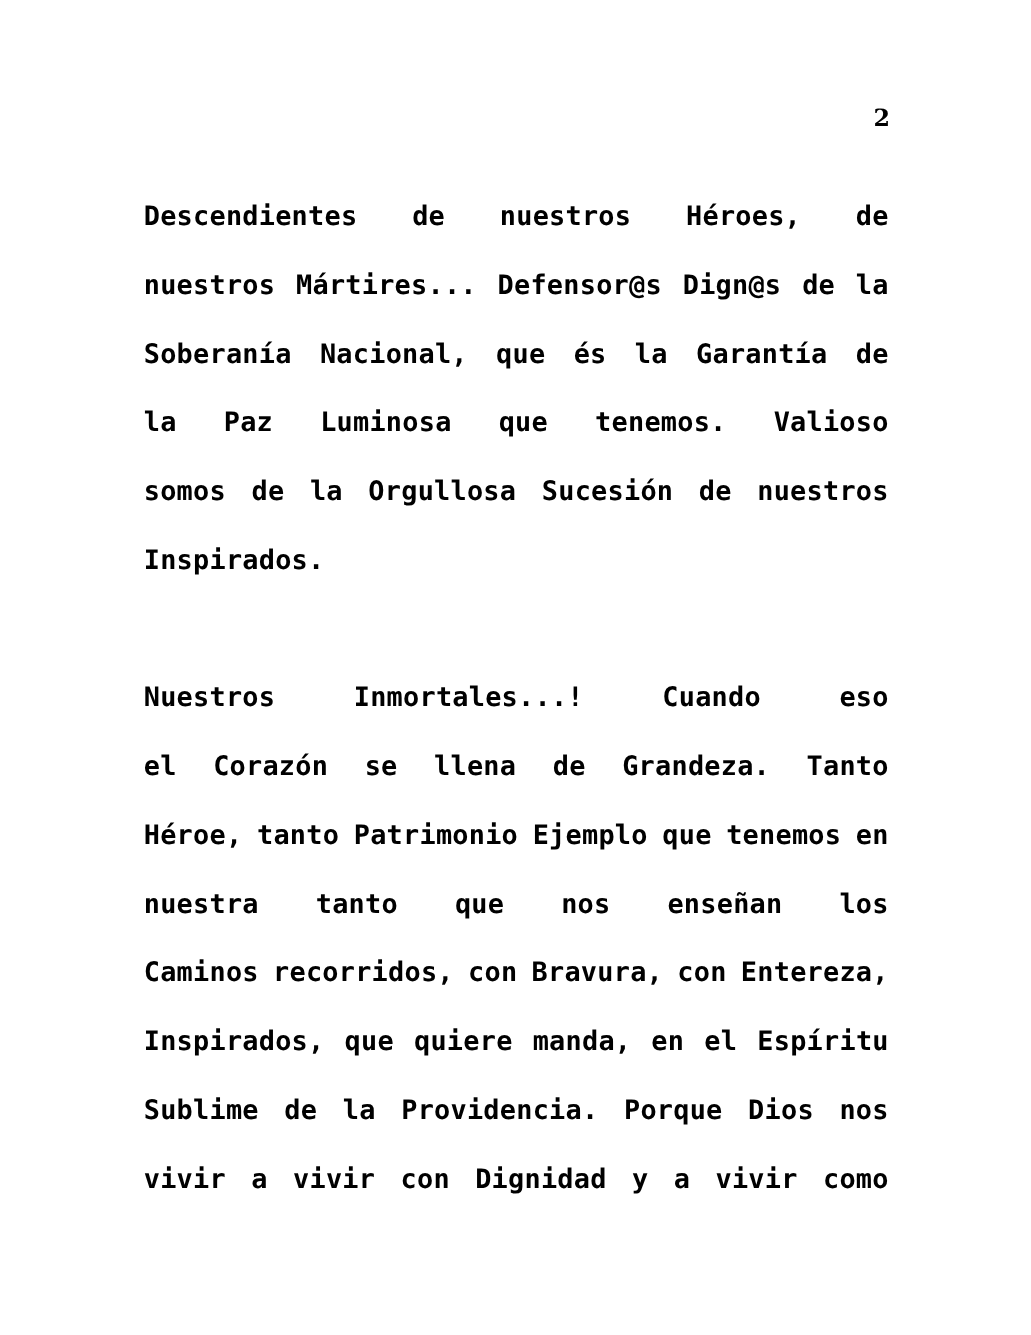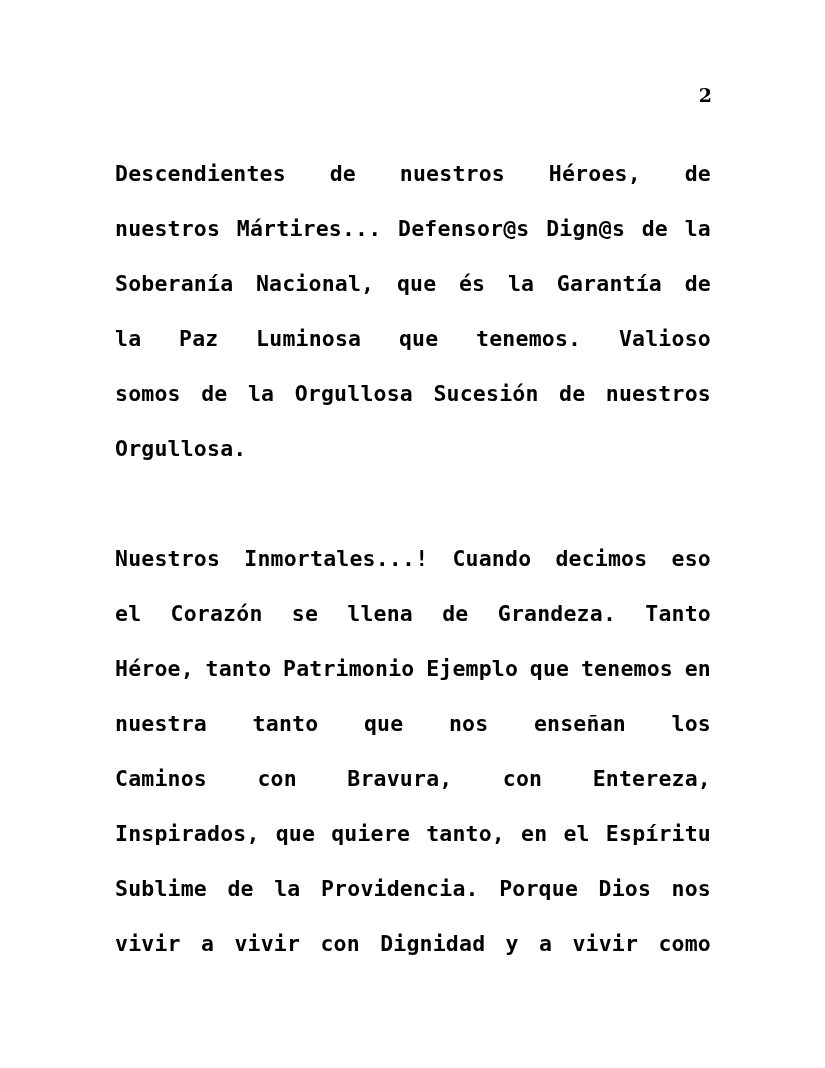--- a/index.html
+++ b/index.html
@@ -125,28 +125,27 @@
         </span>
         <span class="line just">
           <span class="w">somos</span>
           <span class="w">de</span>
           <span class="w">la</span>
           <span class="w">Orgullosa</span>
           <span class="w">Sucesión</span>
           <span class="w">de</span>
           <span class="w">nuestros</span>
         </span>
-        <span class="line flush">Orgullosa.</span>
+        <span class="line flush">Inspirados.</span>
       </p>
       <p class="para">
         <span class="line just">
           <span class="w">Nuestros</span>
           <span class="w">Inmortales...!</span>
           <span class="w">Cuando</span>
-          <span class="w">decimos</span>
           <span class="w">eso</span>
         </span>
         <span class="line just">
           <span class="w">el</span>
           <span class="w">Corazón</span>
           <span class="w">se</span>
           <span class="w">llena</span>
           <span class="w">de</span>
           <span class="w">Grandeza.</span>
           <span class="w">Tanto</span>
@@ -163,30 +162,31 @@
         <span class="line just">
           <span class="w">nuestra</span>
           <span class="w">tanto</span>
           <span class="w">que</span>
           <span class="w">nos</span>
           <span class="w">enseñan</span>
           <span class="w">los</span>
         </span>
         <span class="line just">
           <span class="w">Caminos</span>
+          <span class="w">recorridos,</span>
           <span class="w">con</span>
           <span class="w">Bravura,</span>
           <span class="w">con</span>
           <span class="w">Entereza,</span>
         </span>
         <span class="line just">
           <span class="w">Inspirados,</span>
           <span class="w">que</span>
           <span class="w">quiere</span>
-          <span class="w">tanto,</span>
+          <span class="w">manda,</span>
           <span class="w">en</span>
           <span class="w">el</span>
           <span class="w">Espíritu</span>
         </span>
         <span class="line just">
           <span class="w">Sublime</span>
           <span class="w">de</span>
           <span class="w">la</span>
           <span class="w">Providencia.</span>
           <span class="w">Porque</span>

